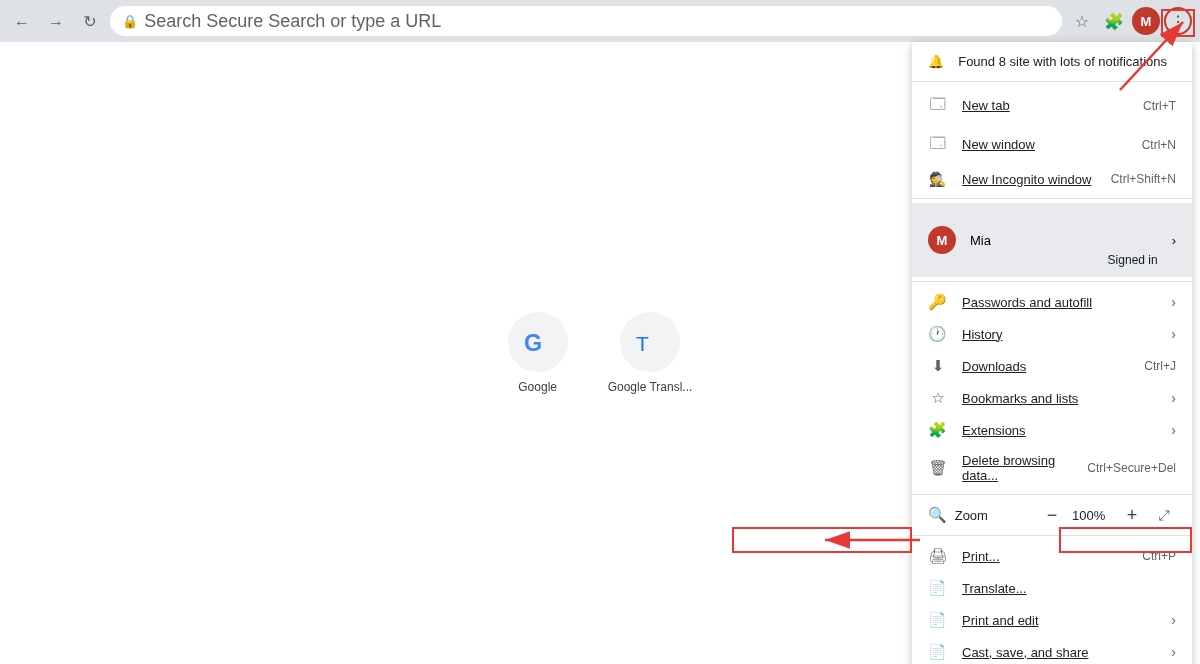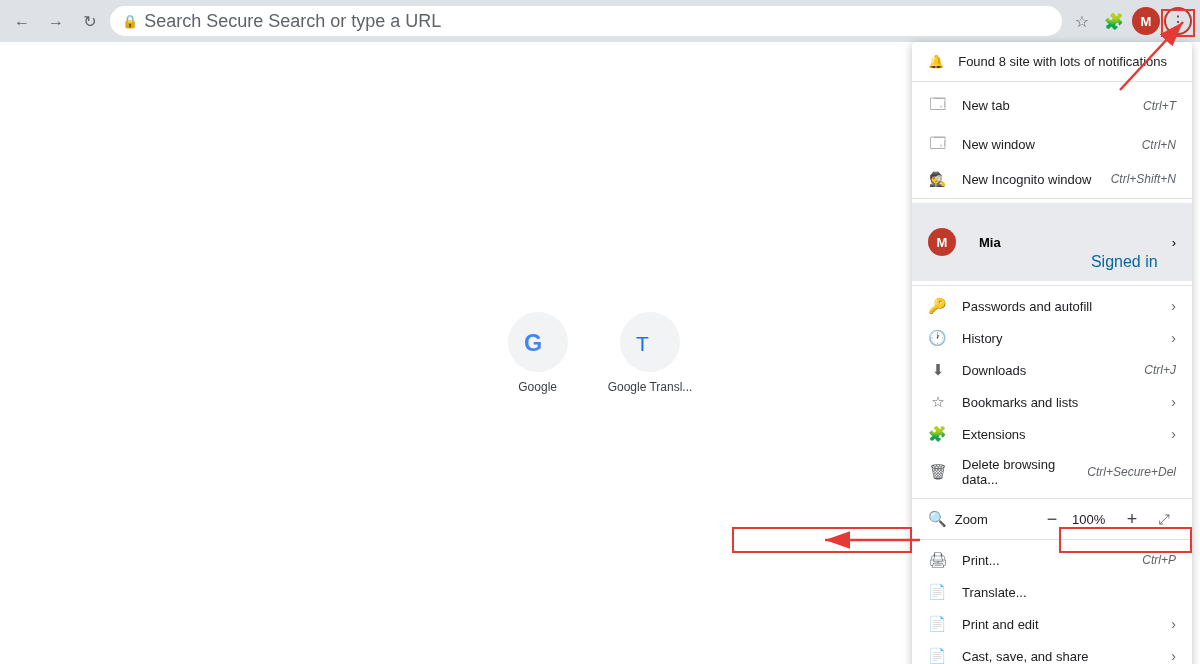--- a/index.html
+++ b/index.html
@@ -132,26 +132,25 @@
       gap: 14px;
       position: relative;
     }
     .menu-item .menu-icon {
       width: 20px;
       display: flex; align-items: center; justify-content: center;
       color: #5f6368;
       font-size: 15px;
       flex-shrink: 0;
     }
-    .menu-item .menu-label { flex: 1; }
+    .menu-item .menu-label { flex: 1; text-decoration: underline; }
     .menu-item .menu-shortcut {
       color: #5f6368;
       font-size: 12px;
       margin-left: auto;
-      font-style: italic;
     }
     .menu-item .menu-arrow {
       color: #5f6368;
       font-size: 14px;
       margin-left: 4px;
     }
     .menu-divider {
       height: 1px;
       background: #e0e0e0;
       margin: 4px 0;
@@ -178,22 +177,22 @@
     .profile-avatar {
       width: 28px; height: 28px;
       border-radius: 50%;
       background: #c0392b;
       color: white;
       font-size: 13px;
       font-weight: bold;
       display: flex; align-items: center; justify-content: center;
       flex-shrink: 0;
     }
-    .profile-name { flex: 1; font-weight: 700; font-size: 13px; margin-left: 9px; }
-    .profile-status { color: #0369a1; font-size: 16px; margin-top: 40px; }
+    .profile-name { flex: 1; font-weight: 400; font-size: 13px; }
+    .profile-status { color: #0f172a; font-size: 12px; margin-top: 40px; }
 
     
     .zoom-row {
       display: flex;
       align-items: center;
       padding: 4px 16px;
       gap: 8px;
       color: #202124;
     }
     .zoom-row .menu-icon { color: #5f6368; font-size: 15px; }

